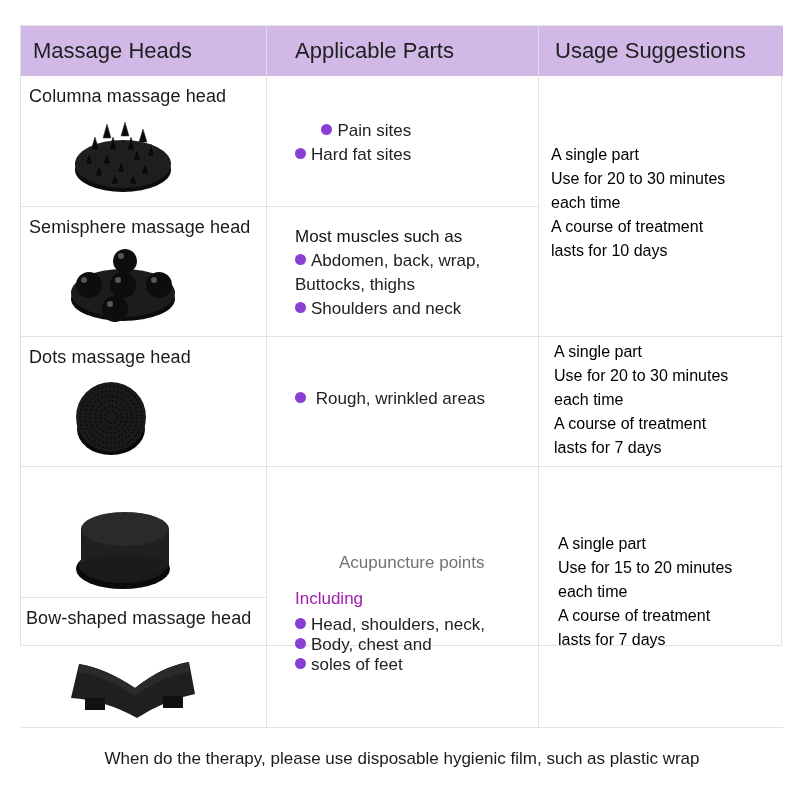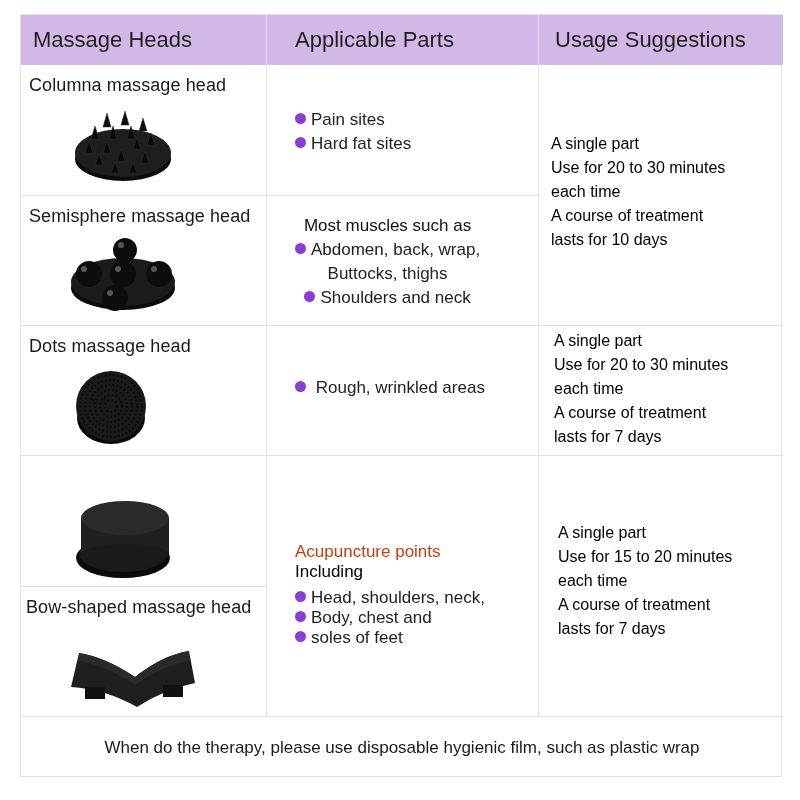--- a/index.html
+++ b/index.html
@@ -1,22 +1,22 @@
 <!DOCTYPE html>
 <html><head>
   <meta charset="utf-8">
   <style>
     * { box-sizing: border-box; margin: 0; padding: 0; }
     html, body { width: 800px; height: 800px; background: #ffffff; overflow: hidden; }
     body { font-family: "Liberation Sans", "DejaVu Sans", sans-serif; color: #1a1a1a; position: relative; }
 
     .grid {
       position: absolute;
-      left: 20px; top: 14px;
-      width: 762px; height: 763px;
+      left: 20px; top: 25px;
+      width: 762px; height: 621px;
       display: grid;
       grid-template-columns: 246px 272px 244px;
       grid-template-rows: 50px 131px 130px 130px 131px 130px 61px;
       border: 1px solid #e2e2e2;
     }
     .cell { border-right: 1px solid #e2e2e2; border-bottom: 1px solid #e2e2e2; position: relative; }
     .cell.last-col { border-right: none; }
     .hdr { background: #d1b8e6; display: flex; align-items: center; font-size: 22px; color: #1f1f1f; border-right: 1px solid #e2dcea; border-bottom: none; }
     .hdr.c1 { padding-left: 12px; }
     .hdr.c2 { padding-left: 28px; }
@@ -76,28 +76,28 @@
         <circle cx="15" cy="37" r="3" fill="#555"></circle>
       <circle cx="54" cy="42" r="13" fill="#0d0d0d"></circle>
         <circle cx="49" cy="37" r="3" fill="#555"></circle>
       <circle cx="90" cy="42" r="13" fill="#0d0d0d"></circle>
         <circle cx="85" cy="37" r="3" fill="#555"></circle>
       <circle cx="46" cy="66" r="13" fill="#0d0d0d"></circle>
         <circle cx="41" cy="61" r="3" fill="#555"></circle>
     </svg>
   </div>
 
-  <div class="cell" style="grid-column:2;grid-row:2;">
+  <div class="cell" style="grid-column:2;grid-row:2;text-align:right;">
     <div class="parts" style="position:absolute;left:28px;top:43px;">
       <div><span class="bullet"></span><span>Pain  sites</span></div>
       <div><span class="bullet"></span><span>Hard fat sites</span></div>
     </div>
   </div>
 
-  <div class="cell" style="grid-column:2;grid-row:3;text-align:center;">
+  <div class="cell" style="grid-column:2;grid-row:3;">
     <div class="parts" style="position:absolute;left:28px;top:18px;">
       <div style="color:#111;">Most muscles such as</div>
       <div><span class="bullet"></span><span>Abdomen, back, wrap,</span></div>
       <div>Buttocks, thighs</div>
       <div><span class="bullet"></span><span>Shoulders and neck</span></div>
     </div>
   </div>
 
   <div class="cell last-col" style="grid-column:3;grid-row:2 / 4;">
     <div class="usage" style="position:absolute;left:12px;top:67px;">
@@ -154,22 +154,22 @@
     <svg class="head-img" style="left:44px;top:60px;" width="140" height="60" viewBox="0 0 140 60">
       <path d="M14 6 Q40 10 70 30 Q98 8 124 4 L130 36 Q100 42 72 60 Q40 42 6 40 Z" fill="#1f1f1f"></path>
       <path d="M14 6 Q40 10 70 30 Q98 8 124 4 L124 14 Q98 18 70 38 Q40 18 14 14 Z" fill="#2a2a2a"></path>
       <rect x="20" y="40" width="20" height="12" fill="#111"></rect>
       <rect x="98" y="38" width="20" height="12" fill="#111"></rect>
     </svg>
   </div>
 
   <div class="cell" style="grid-column:2;grid-row:5 / 7;">
     <div class="parts" style="position:absolute;left:28px;top:86px;line-height:20px;">
-      <div style="color:#c2410c;">Acupuncture points</div>
-      <div style="color:#000000;margin-bottom:6px;">Including</div>
+      <div style="color:#737373;margin-left:44px;">Acupuncture points</div>
+      <div style="color:#a21caf;margin-bottom:6px;margin-top:16px;">Including</div>
       <div><span class="bullet"></span><span>Head, shoulders, neck,</span></div>
       <div><span class="bullet"></span><span>Body, chest and</span></div>
       <div><span class="bullet"></span><span>soles of feet</span></div>
     </div>
   </div>
 
   <div class="cell last-col" style="grid-column:3;grid-row:5 / 7;">
     <div class="usage" style="position:absolute;left:19px;top:65px;">
       <div>A single part</div>
       <div>Use for 15 to 20 minutes</div>

